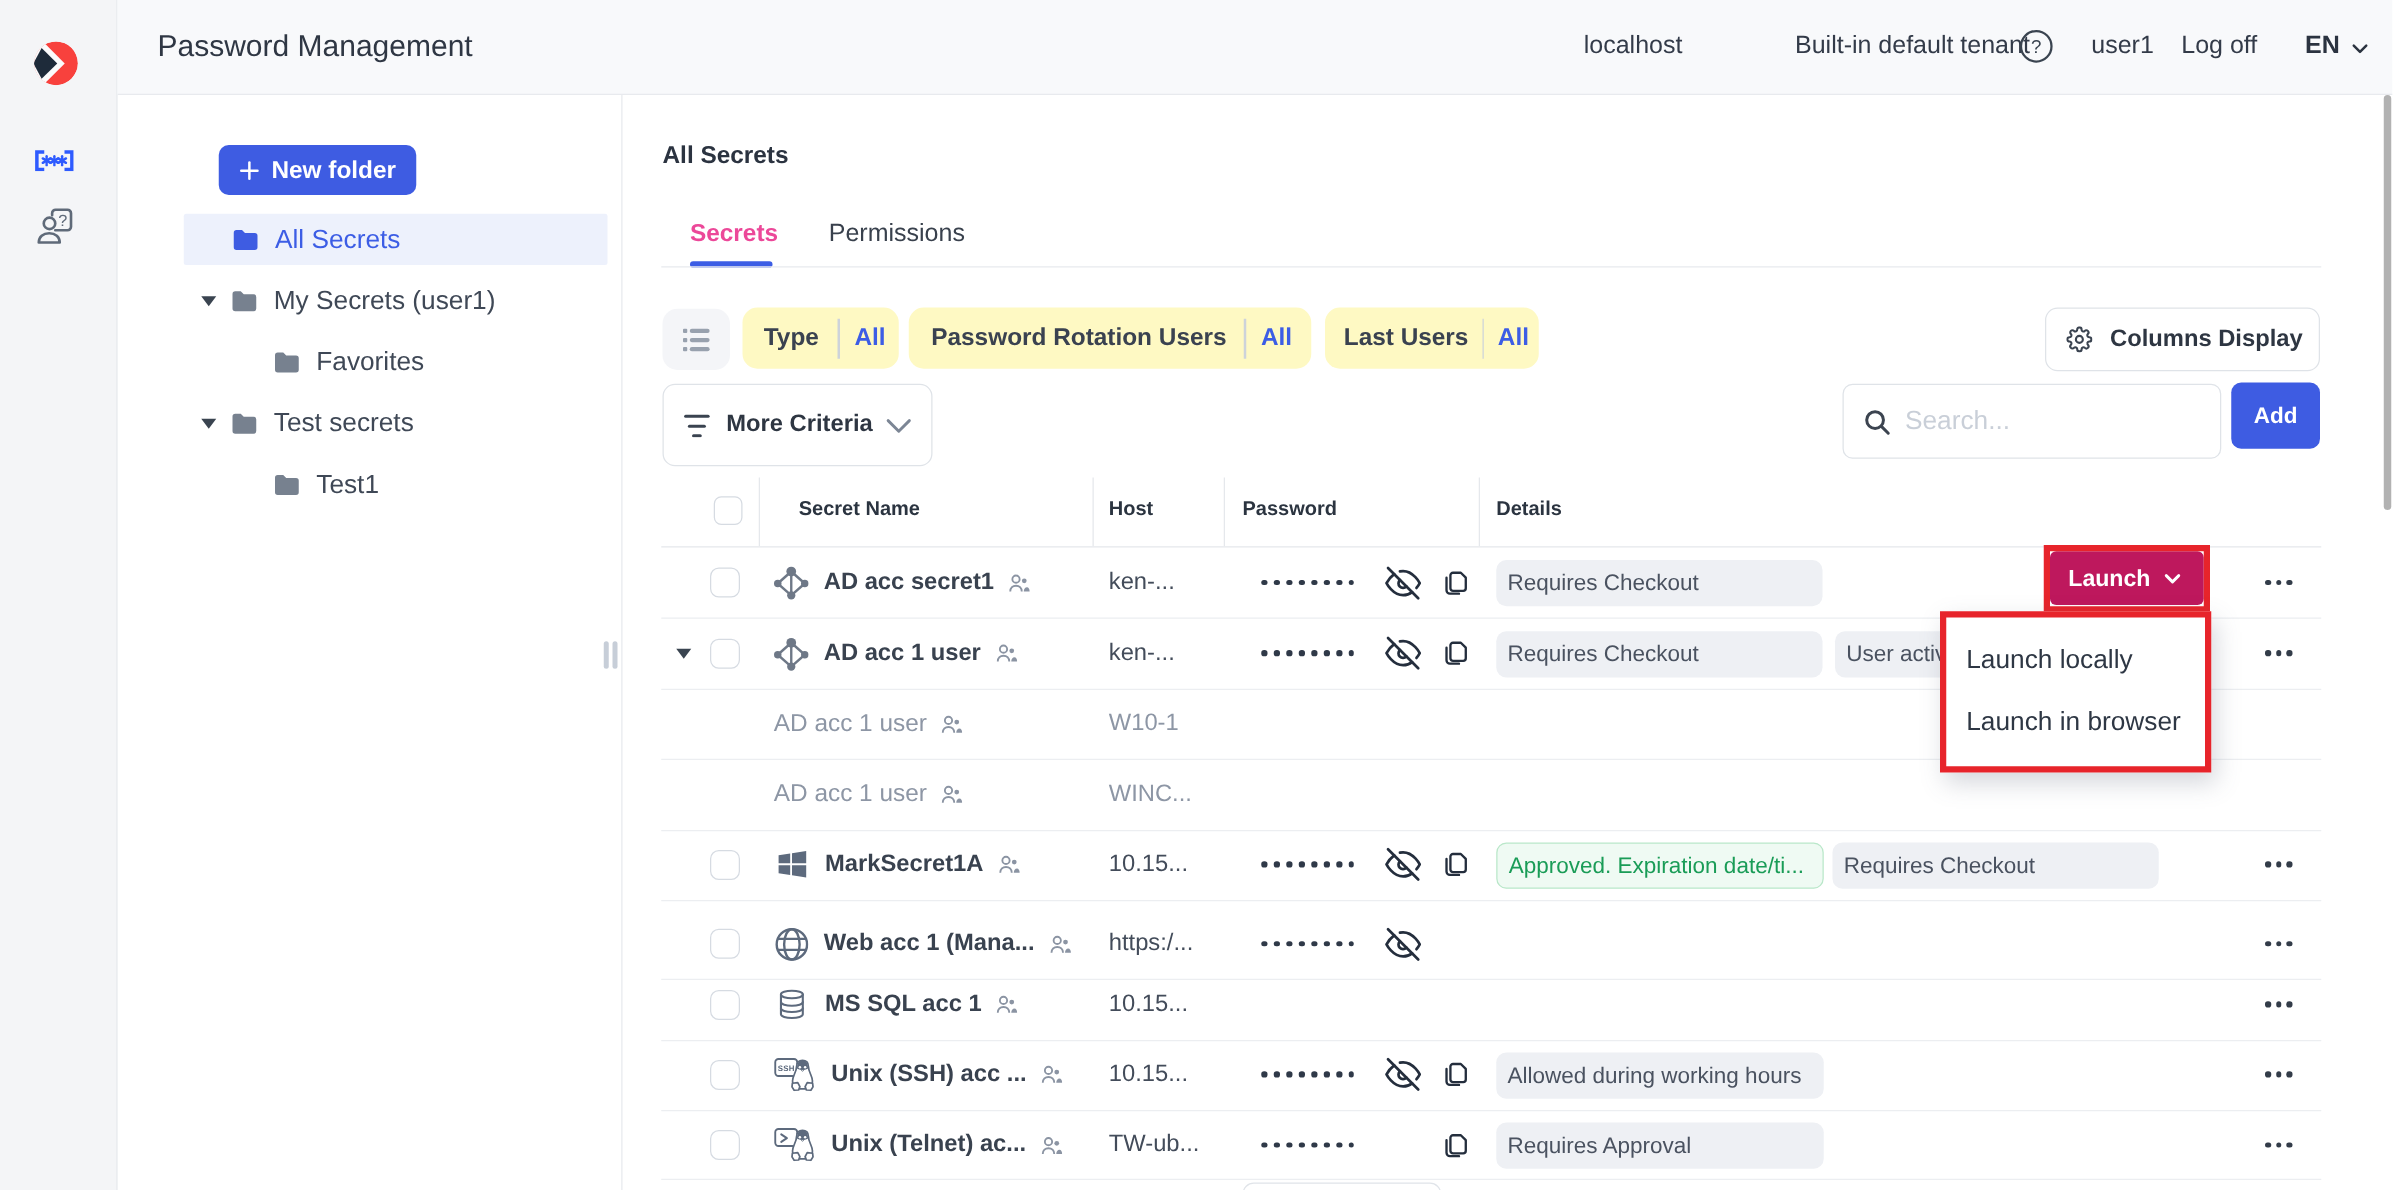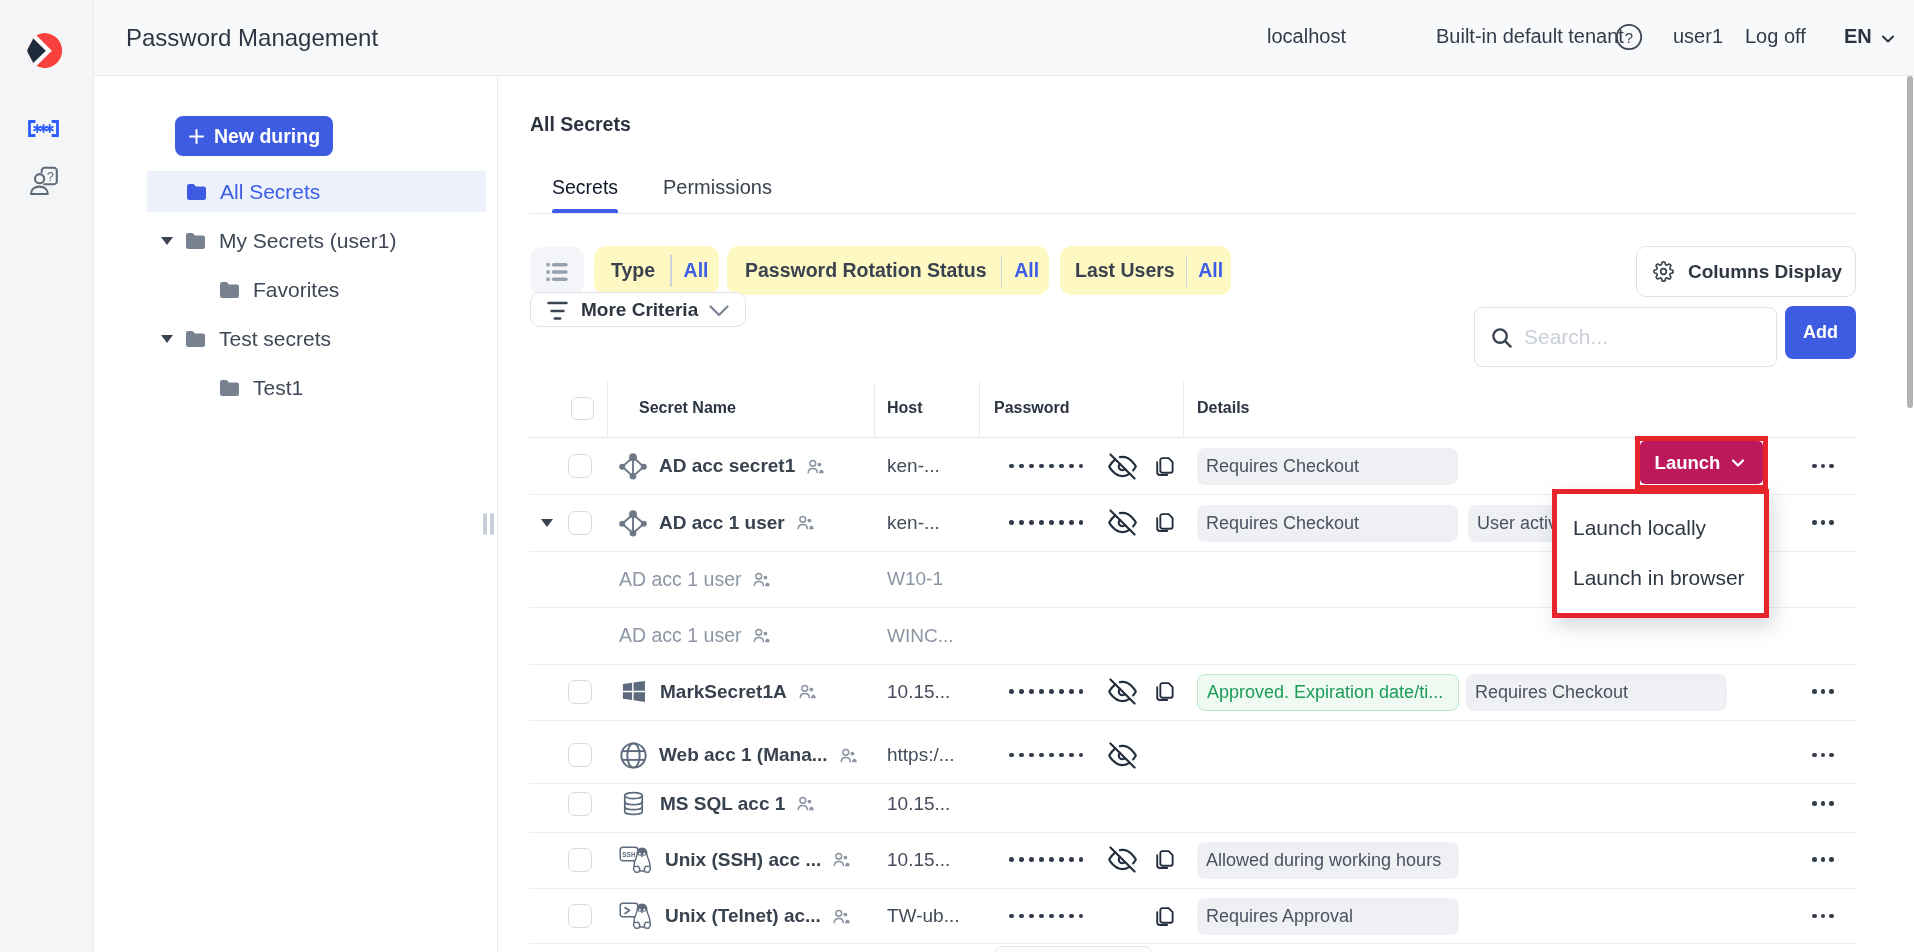--- a/index.html
+++ b/index.html
@@ -98,21 +98,21 @@
 <div class="htxt" style="left:1844px;font-weight:bold;color:#2b3340">EN</div>
 <svg class="abs" style="left:1879px;top:30px" width="18" height="18" viewBox="0 0 18 18" fill="none" stroke="#2b3340" stroke-width="2" stroke-linecap="round" stroke-linejoin="round">
     <polyline points="4,6.5 9,11.5 14,6.5"></polyline>
   </svg>
 
 <div class="abs" id="newfolder">
   <svg width="17" height="17" viewBox="0 0 17 17" stroke="#fff" stroke-width="2" stroke-linecap="round">
       <line x1="8.5" y1="2" x2="8.5" y2="15"></line>
       <line x1="2" y1="8.5" x2="15" y2="8.5"></line>
     </svg>
-  <span>New during</span>
+  <span>New folder</span>
 </div>
 <div class="treerow" id="row-all" style="color:#3c5de5">
   <svg style="margin-left:39px" width="21" height="18" viewBox="0 0 21 18">
       <path d="M1 3.2 A2.2 2.2 0 0 1 3.2 1 H7.6 L10 3.4 H17.8 A2.2 2.2 0 0 1 20 5.6 V14.8 A2.2 2.2 0 0 1 17.8 17 H3.2 A2.2 2.2 0 0 1 1 14.8 Z" fill="#3e5ce2"></path>
     </svg>
   <span style="margin-left:13px">All Secrets</span>
 </div>
 <div class="treerow" style="left:147px;top:220px;width:339px">
   <div class="caret" style="margin-left:14px"></div>
   <svg style="margin-left:12px" width="21" height="18" viewBox="0 0 21 18">
@@ -137,59 +137,59 @@
   <svg style="margin-left:72px" width="21" height="18" viewBox="0 0 21 18">
       <path d="M1 3.2 A2.2 2.2 0 0 1 3.2 1 H7.6 L10 3.4 H17.8 A2.2 2.2 0 0 1 20 5.6 V14.8 A2.2 2.2 0 0 1 17.8 17 H3.2 A2.2 2.2 0 0 1 1 14.8 Z" fill="#77818f"></path>
     </svg>
   <span style="margin-left:13px">Test1</span>
 </div>
 <div class="abs" id="vdiv"></div>
 <div class="hbar" style="left:483px"></div>
 <div class="hbar" style="left:490px"></div>
 
 <div class="abs" id="title">All Secrets</div>
-<div class="tab" style="left:552px;color:#0f172a;font-weight:normal">Secrets</div>
+<div class="tab" style="left:552px;color:#ec4899;font-weight:bold">Secrets</div>
 <div class="tab" style="left:663px;color:#39414d;font-size:20px">Permissions</div>
 <div class="abs" id="tabunder"></div>
 <div class="abs" id="tabline"></div>
 
 <div class="wbtn" style="left:530px;top:247px;width:54px;height:49px;background:#f4f5f8;border:none;justify-content:center;border-radius:12px">
   <svg width="22" height="20" viewBox="0 0 22 20" fill="none" stroke="#98a1ae" stroke-width="3.4" stroke-linecap="round">
       <rect x="0.4" y="1" width="3.4" height="3.4" rx="0.8" fill="#98a1ae" stroke="none"></rect>
       <line x1="7.5" y1="2.7" x2="20" y2="2.7"></line>
       <rect x="0.4" y="8.3" width="3.4" height="3.4" rx="0.8" fill="#98a1ae" stroke="none"></rect>
       <line x1="7.5" y1="10" x2="20" y2="10"></line>
       <rect x="0.4" y="15.6" width="3.4" height="3.4" rx="0.8" fill="#98a1ae" stroke="none"></rect>
       <line x1="7.5" y1="17.3" x2="20" y2="17.3"></line>
     </svg>
 </div>
 <div class="pill" style="left:594px;width:125px">
     <span style="margin-left:17px">Type</span>
     <div class="sep" style="margin-left:15px"></div>
     <span class="all" style="margin-left:12px">All</span>
   </div>
 <div class="pill" style="left:727px;width:322px">
-    <span style="margin-left:18px">Password Rotation Status</span>
+    <span style="margin-left:18px">Password Rotation Users</span>
     <div class="sep" style="margin-left:14px"></div>
     <span class="all" style="margin-left:12px">All</span>
   </div>
 <div class="pill" style="left:1060px;width:171px">
     <span style="margin-left:15px">Last Users</span>
     <div class="sep" style="margin-left:11px"></div>
     <span class="all" style="margin-left:11px">All</span>
   </div>
 <div class="wbtn" style="left:1636px;top:246px;width:220px;height:51px;border-radius:10px">
   <svg style="margin-left:16px" width="21" height="21" viewBox="0 0 24 24" fill="none" stroke="#3a4350" stroke-width="1.9" stroke-linecap="round" stroke-linejoin="round">
       <circle cx="12" cy="12" r="3.2"></circle>
       <path d="M19.4 15a1.7 1.7 0 0 0 .34 1.87l.06.06a2 2 0 1 1-2.83 2.83l-.06-.06a1.7 1.7 0 0 0-1.87-.34 1.7 1.7 0 0 0-1 1.55V21a2 2 0 1 1-4 0v-.09A1.7 1.7 0 0 0 9 19.36a1.7 1.7 0 0 0-1.87.34l-.06.06a2 2 0 1 1-2.83-2.83l.06-.06a1.7 1.7 0 0 0 .34-1.87 1.7 1.7 0 0 0-1.55-1H3a2 2 0 1 1 0-4h.09A1.7 1.7 0 0 0 4.64 9a1.7 1.7 0 0 0-.34-1.87l-.06-.06a2 2 0 1 1 2.83-2.83l.06.06a1.7 1.7 0 0 0 1.87.34H9a1.7 1.7 0 0 0 1-1.55V3a2 2 0 1 1 4 0v.09a1.7 1.7 0 0 0 1 1.55 1.7 1.7 0 0 0 1.87-.34l.06-.06a2 2 0 1 1 2.83 2.83l-.06.06a1.7 1.7 0 0 0-.34 1.87V9a1.7 1.7 0 0 0 1.55 1H21a2 2 0 1 1 0 4h-.09a1.7 1.7 0 0 0-1.55 1z"></path>
     </svg>
   <span style="margin-left:14px">Columns Display</span>
 </div>
 
-<div class="wbtn" style="left:530px;top:292px;width:216px;height:35px;border-radius:10px">
+<div class="wbtn" style="left:530px;top:307px;width:216px;height:66px;border-radius:10px">
   <svg style="margin-left:16px" width="21" height="20" viewBox="0 0 21 20" fill="none" stroke="#3a4350" stroke-width="2.4" stroke-linecap="round">
       <line x1="1.5" y1="3" x2="19.5" y2="3"></line>
       <line x1="4.5" y1="11" x2="16.5" y2="11"></line>
       <line x1="7.8" y1="18.5" x2="13.2" y2="18.5"></line>
     </svg>
   <span style="margin-left:13px">More Criteria</span>
   <svg style="margin-left:9px" width="24" height="24" viewBox="0 0 24 24" fill="none" stroke="#7c8695" stroke-width="2.3" stroke-linecap="round" stroke-linejoin="round">
       <polyline points="3.5,8.5 12,17 20.5,8.5"></polyline>
     </svg>
 </div>

